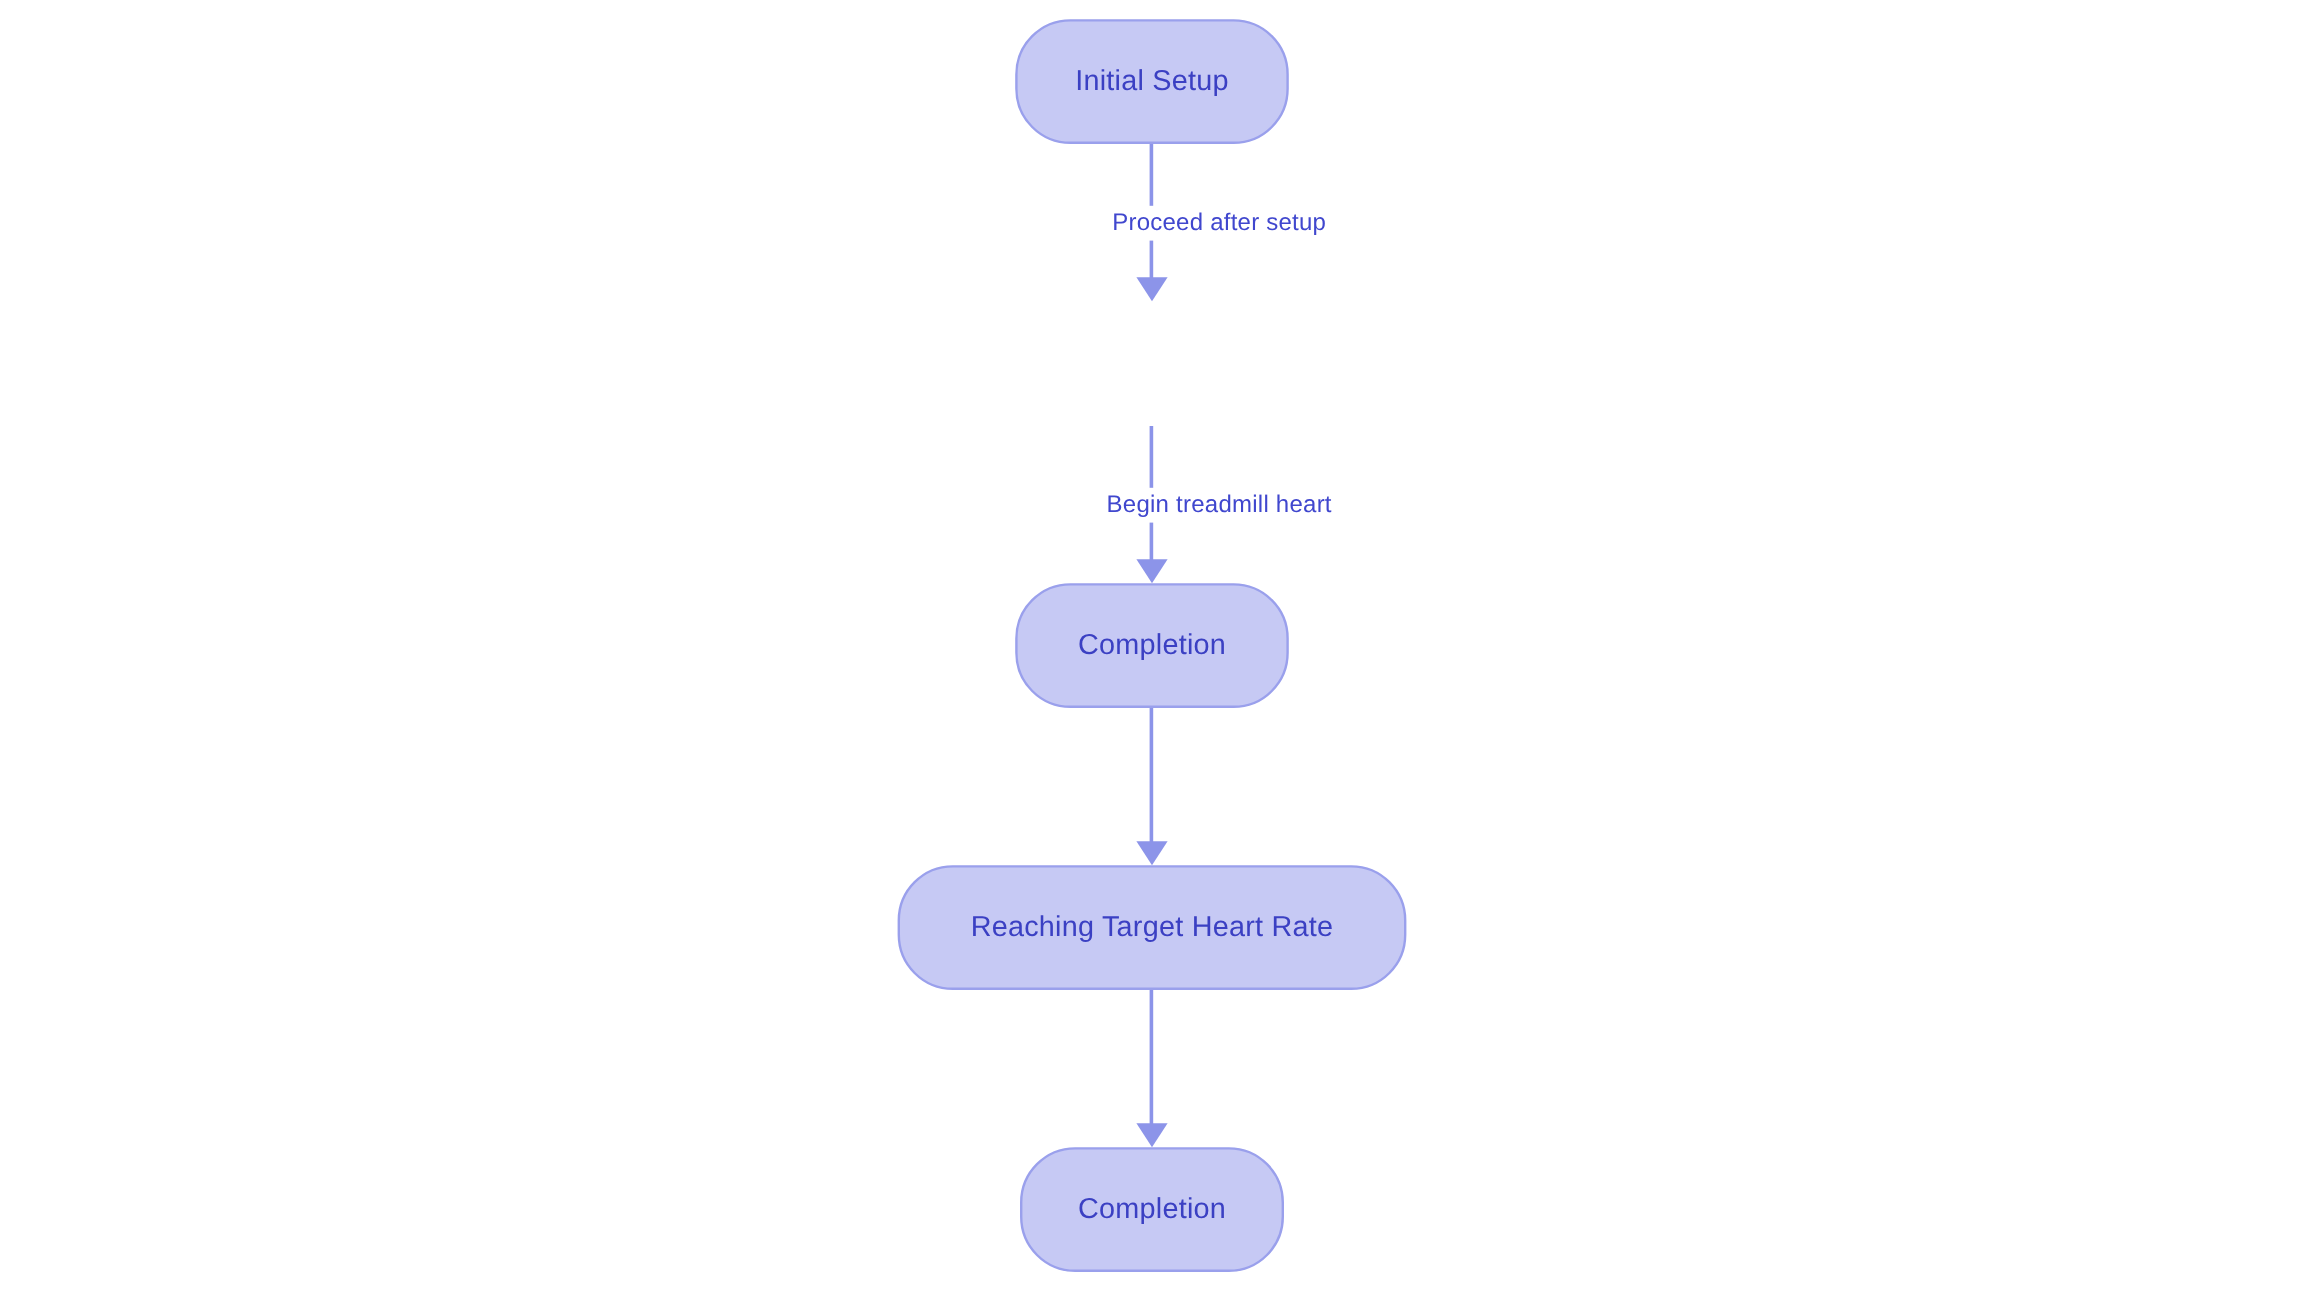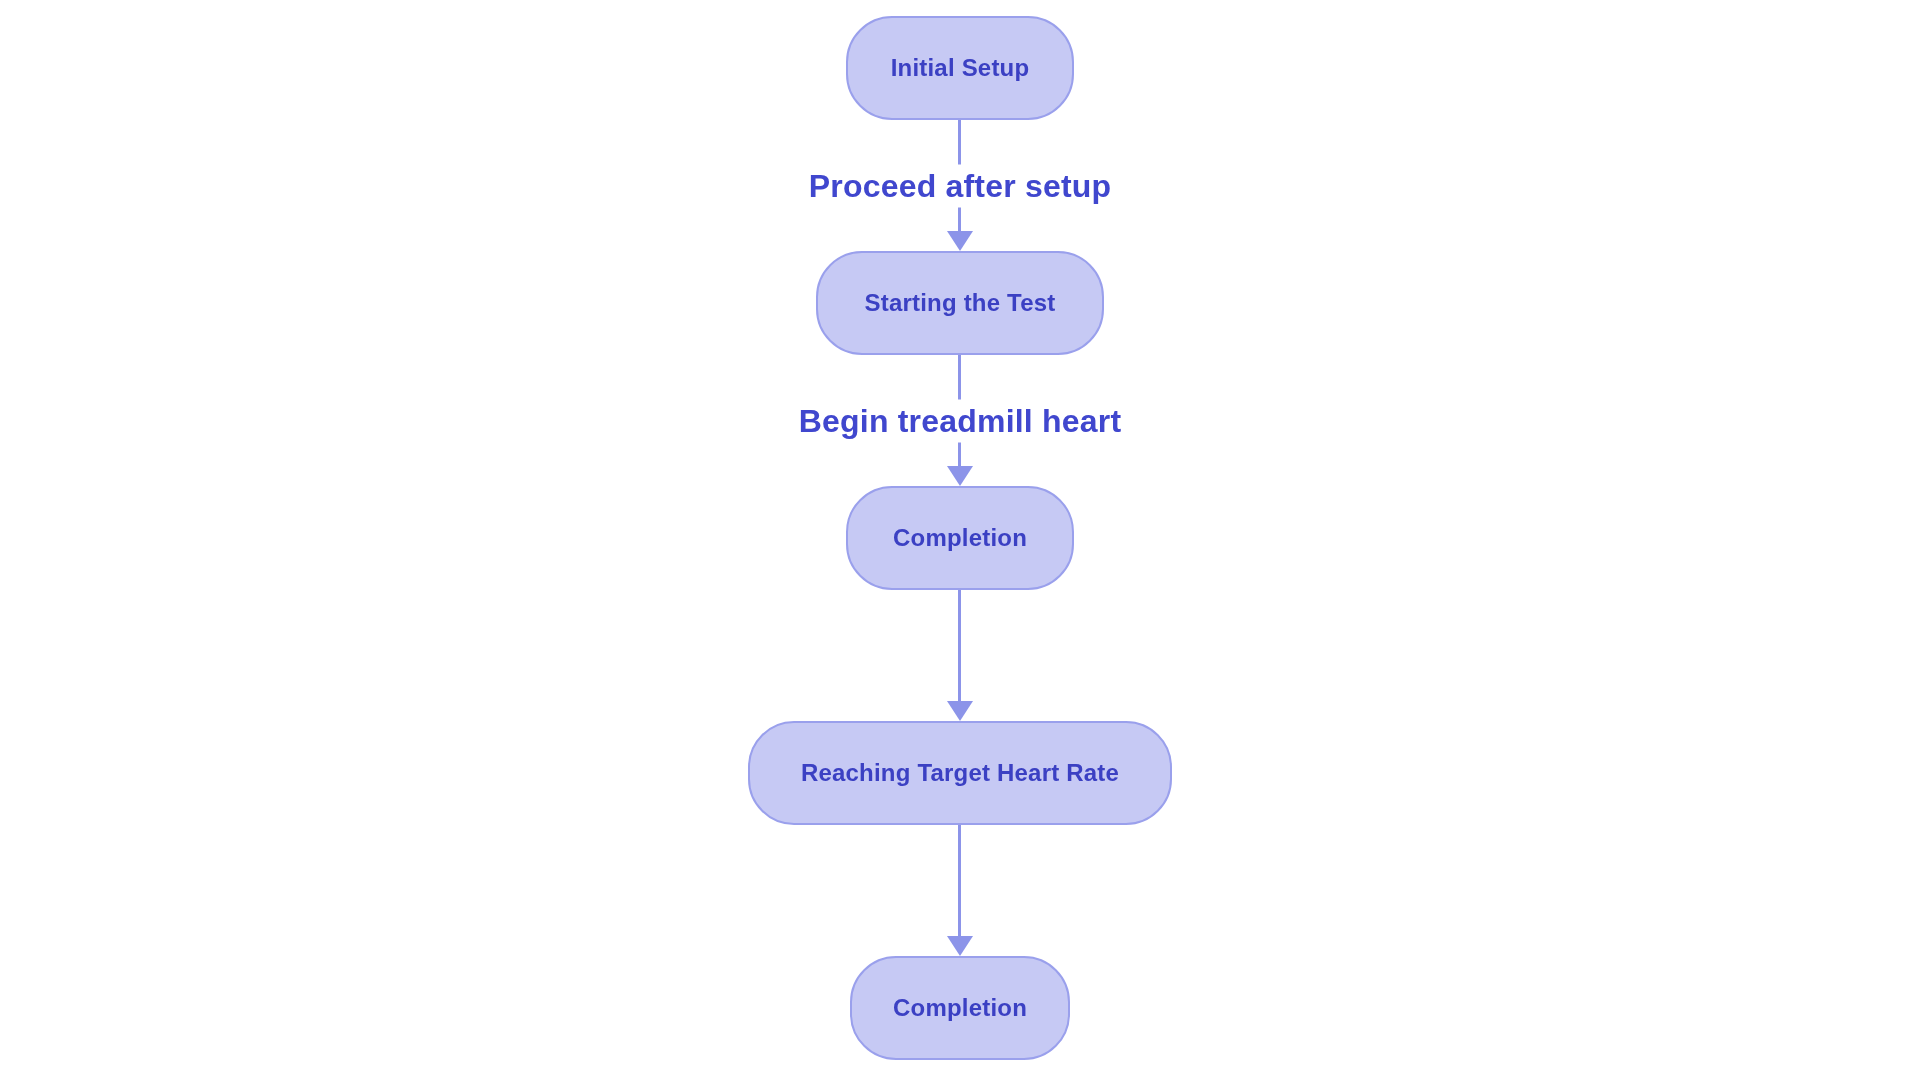--- a/index.html
+++ b/index.html
@@ -2,21 +2,20 @@
 <html style="--background: #ffffff; --node-fill: #c6c9f4; --node-border: #9aa0ec; --node-text: #3b40c3; --edge-color: #8c94e9; --edge-label-color: #4047ce;"><head>
 <meta charset="utf-8">
 <style>
   html,body{margin:0;padding:0;}
   body{font-family:"Liberation Sans", sans-serif;background:#ffffff;}
   .canvas{
     position:relative;
     width:1544px;height:1083px;
     background:var(--background,#ffffff);
     overflow:hidden;
-    font-weight:bold;
   }
   .flow-node{
     position:absolute;
     left:960px;
     transform:translateX(-50%);
     height:104px;
     box-sizing:border-box;
     display:flex;align-items:center;justify-content:center;
     background:var(--node-fill);
     border:2px solid var(--node-border);
@@ -51,26 +50,26 @@
     border-right:13px solid transparent;
     border-top:20px solid var(--edge-color);
   }
   .arrow-1{top:231px;}
   .arrow-2{top:466px;}
   .arrow-3{top:701px;}
   .arrow-4{top:936px;}
 
   .edge-label{
     position:absolute;
-    left:960px;
+    left:1016px;
     transform:translate(-50%,-50%);
     background:var(--background,#ffffff);
     padding:3px 10px;
     color:var(--edge-label-color);
-    font-size:32px;
+    font-size:20px;
     letter-spacing:0.2px;
     white-space:nowrap;
   }
   .label-1{top:186px;}
   .label-2{top:421px;}
   .label-3{top:656px;}
   .label-4{top:891px;}
 </style>
 </head>
 <body>
@@ -83,21 +82,20 @@
   <div class="edge-line line-2"></div>
   <div class="arrowhead arrow-2"></div>
 
   <div class="edge-line line-3"></div>
   <div class="arrowhead arrow-3"></div>
 
   <div class="edge-line line-4"></div>
   <div class="arrowhead arrow-4"></div>
 
   <div class="flow-node node-1">Initial Setup</div>
-  <div class="flow-node node-2">Starting the Test</div>
   <div class="flow-node node-3">Completion</div>
   <div class="flow-node node-5">Completion</div>
   <div class="flow-node node-4">Reaching Target Heart Rate</div>
 
   <div class="edge-label label-1">Proceed after setup</div>
   <div class="edge-label label-2">Begin treadmill heart</div>
 
 </div>
 
 </body></html>

